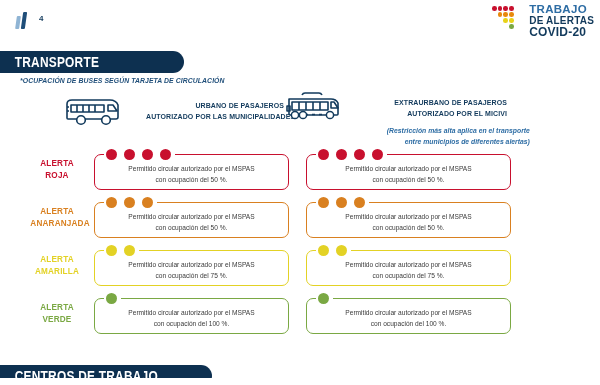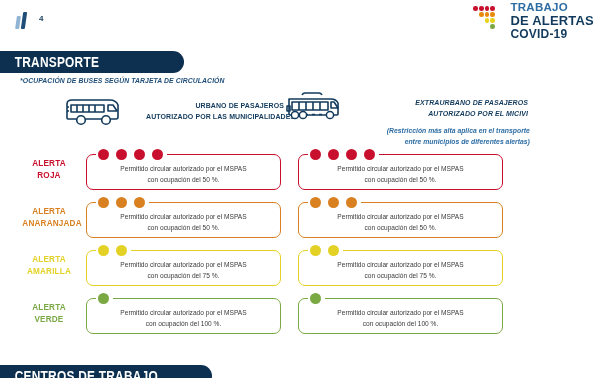--- a/index.html
+++ b/index.html
@@ -20,21 +20,21 @@
   .page-num { position: absolute; left: 39px; top: 14px; font-size: 8px; font-weight: bold;
               color: #123a5c; letter-spacing: .2px; }
 
   
   .logo { position: absolute; right: 6px; top: 4px; height: 34px; display: flex; align-items: center; gap: 3px; }
   .logo-dots { position: relative; width: 34px; height: 30px; }
   .logo-dots span { position: absolute; width: 4.6px; height: 4.6px; border-radius: 50%; }
   .logo-text { display: flex; flex-direction: column; line-height: 1; }
   .logo-text .l1 { font-size: 11.5px; font-weight: bold; color: #2e6da4; letter-spacing: .3px;
                    font-family: "Liberation Sans", sans-serif; }
-  .logo-text .l2 { font-size: 13px; font-weight: bold; color: #123a5c; letter-spacing: .2px; margin-top: .5px; }
+  .logo-text .l2 { font-size: 10px; font-weight: bold; color: #123a5c; letter-spacing: .2px; margin-top: .5px; }
   .logo-text .l3 { font-size: 12px; font-weight: bold; color: #123a5c; letter-spacing: .2px; margin-top: .5px; }
 
   
   .section-bar {
     position: absolute; left: 0; height: 22px; background: #0d3050;
     border-top-right-radius: 11px; border-bottom-right-radius: 11px;
     display: flex; align-items: center;
   }
   .section-bar .title {
     color: #ffffff; font-size: 14.5px; font-weight: bold; letter-spacing: .3px;
@@ -51,36 +51,36 @@
   }
 
   
   .col-head { position: absolute; text-align: right; }
   .col-head .line {
     display: block; font-size: 7.6px; font-weight: bold; color: #123a5c;
     letter-spacing: .1px; line-height: 1.45; white-space: nowrap;
     transform: scaleX(.92);
   }
   #head-urbano { left: 140px; top: 100px; width: 150px; }
-  #head-extra  { left: 360px; top: 97px;  width: 175px; font-style: italic; }
+  #head-extra  { left: 339px; top: 97px;  width: 175px; }
   .col-note {
     position: absolute; left: 330px; top: 126px; width: 205px; text-align: right;
   }
   .col-note .line {
     display: block; font-size: 7.2px; font-weight: bold; font-style: italic;
     color: #2e6da4; line-height: 1.5; white-space: nowrap; transform: scaleX(.95);
   }
 
   
   .bus-icon { position: absolute; }
   #bus-urbano { left: 64px; top: 95px; }
   #bus-extra  { left: 285px; top: 90px; }
 
   
-  .row { position: absolute; left: 8px; width: 480px; height: 46px; }
+  .row { position: absolute; left: 16px; width: 480px; height: 46px; }
 
   .alert-label {
     position: absolute; left: 10px; top: 9px; width: 62px; text-align: center;
     line-height: 1.25;
   }
   .alert-label span {
     display: block; font-size: 9.5px; font-weight: bold; letter-spacing: .2px;
     transform: scaleX(.86); white-space: nowrap;
   }
 
@@ -130,21 +130,21 @@
           <span style="left: 5.6px; top: 6px; background: rgb(232, 137, 12);"></span>
           <span style="left: 11.2px; top: 6px; background: rgb(232, 137, 12);"></span>
           <span style="left: 16.8px; top: 6px; background: rgb(232, 137, 12);"></span>
           <span style="left: 11.2px; top: 12px; background: rgb(232, 210, 25);"></span>
           <span style="left: 16.8px; top: 12px; background: rgb(232, 210, 25);"></span>
           <span style="left: 16.8px; top: 18px; background: rgb(122, 168, 67);"></span>
         </div>
       <div class="logo-text">
         <div class="l1">TRABAJO</div>
         <div class="l2">DE ALERTAS</div>
-        <div class="l3">COVID-19</div>
+        <div class="l3">COVID-20</div>
       </div>
     </div>
   </div>
 
   <div class="section-bar" id="bar-transporte">
     <div class="title">TRANSPORTE</div>
   </div>
   <div class="subtitle">*OCUPACIÓN DE BUSES SEGÚN TARJETA DE CIRCULACIÓN</div>
 
   <div class="bus-icon" id="bus-urbano">

